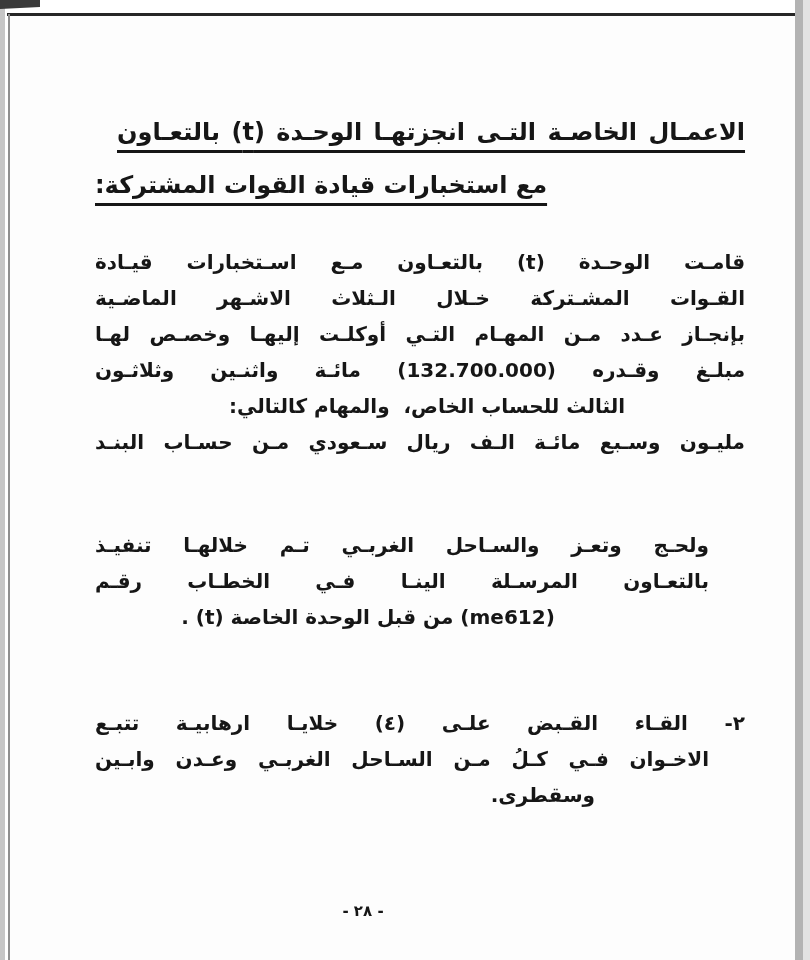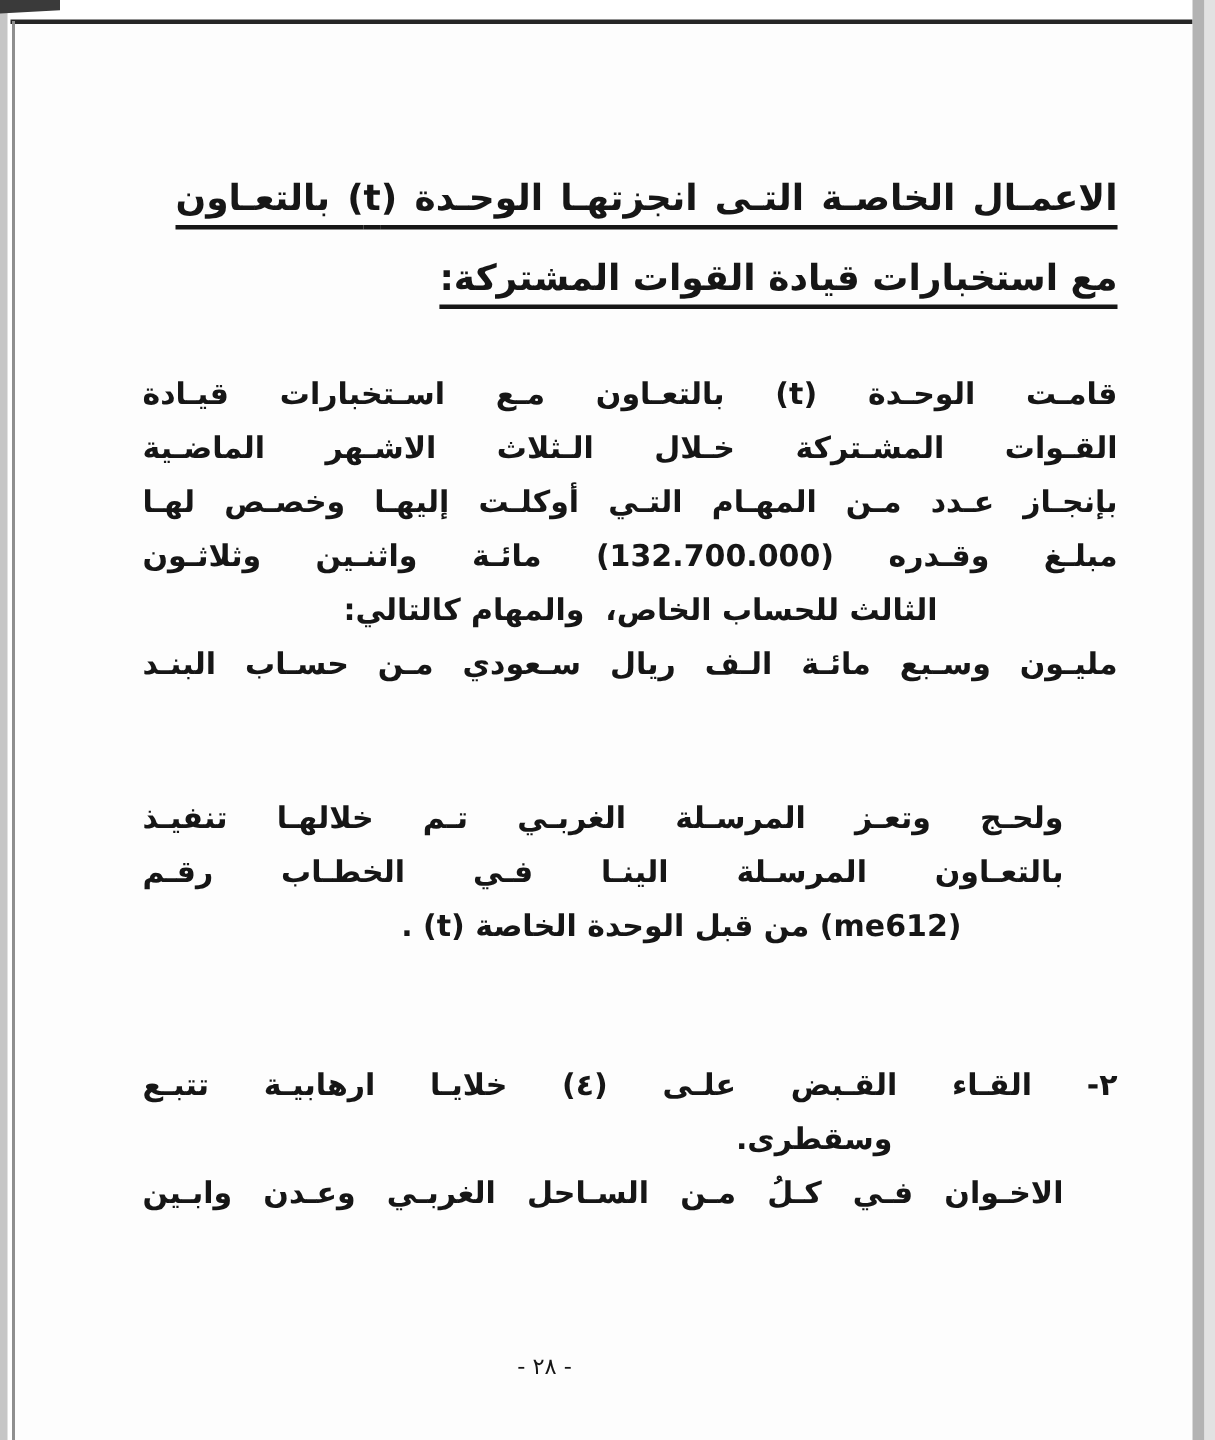--- a/index.html
+++ b/index.html
@@ -54,47 +54,47 @@
     direction: rtl;
     unicode-bidi: plaintext;
   }
   .tl {
     font-size: 24px;
     font-weight: bold;
     line-height: 53px;
     text-decoration: underline;
     text-decoration-thickness: 3px;
     text-underline-offset: 10px;
-    text-align: right;
+    text-align: left;
   }
   .bl {
     font-size: 20px;
     font-weight: bold;
     line-height: 36px;
     text-align: right;
   }
   .just {
     text-align: justify;
     text-align-last: justify;
   }
   .title-pad { padding-left: 22px; }     
   .ind-hang  { padding-right: 36px; }    
   .ind-p-last { padding-right: 120px; }  
-  .ind-me    { padding-right: 104px; }   
+  .ind-me    { padding-right: 104px; text-align: center; }   
   .ind-end   { padding-right: 150px; }   
   #title  { top: 106px; }
   #para   { top: 244px; }
   #item1  { top: 527px; }
   #item2  { top: 705px; }
   #pagenum {
     position: absolute; left: 0; top: 902px; width: 726px;
     direction: rtl;
     text-align: center;
     font-size: 15px;
-    font-weight: normal;
+    font-weight: bold;
     letter-spacing: 2px;
   }
 </style>
 </head>
 <body>
 
 <div class="paper"></div>
 <div class="edge-left"></div>
 <div class="corner-mark"></div>
 <div class="edge-top"></div>
@@ -110,24 +110,24 @@
 <div id="para" class="block">
   <div class="bl just">قامـت الوحـدة (t) بالتعـاون مـع اسـتخبارات قيـادة</div>
   <div class="bl just">القـوات المشـتركة خـلال الـثلاث الاشـهر الماضـية</div>
   <div class="bl just">بإنجـاز عـدد مـن المهـام التـي أوكلـت إليهـا وخصـص لهـا</div>
   <div class="bl just">مبلـغ وقـدره (132.700.000) مائـة واثنـين وثلاثـون</div>
   <div class="bl ind-p-last">الثالث للحساب الخاص،&nbsp; والمهام كالتالي:</div>
   <div class="bl just">مليـون وسـبع مائـة الـف ريال سـعودي مـن حسـاب البنـد</div>
 </div>
 
 <div id="item1" class="block">
-  <div class="bl just ind-hang">ولحـج وتعـز المرسـلة الغربـي تـم خلالهـا تنفيـذ</div>
+  <div class="bl just ind-hang">ولحـج وتعـز والسـاحل الغربـي تـم خلالهـا تنفيـذ</div>
   <div class="bl just ind-hang">بالتعـاون المرسـلة الينـا فـي الخطـاب رقـم</div>
   <div class="bl ind-me">(me612) من قبل الوحدة الخاصة (t)&nbsp;.</div>
 </div>
 
 <div id="item2" class="block">
   <div class="bl just">٢- القـاء القـبض علـى (٤) خلايـا ارهابيـة تتبـع</div>
+  <div class="bl just ind-hang">الاخـوان فـي كـلُ مـن السـاحل الغربـي وعـدن وابـين</div>
   <div class="bl ind-end">وسقطرى.</div>
-  <div class="bl just ind-hang">الاخـوان فـي كـلُ مـن السـاحل الغربـي وعـدن وابـين</div>
 </div>
 
 <div id="pagenum">- ٢٨ -</div>
 
 </body></html>

